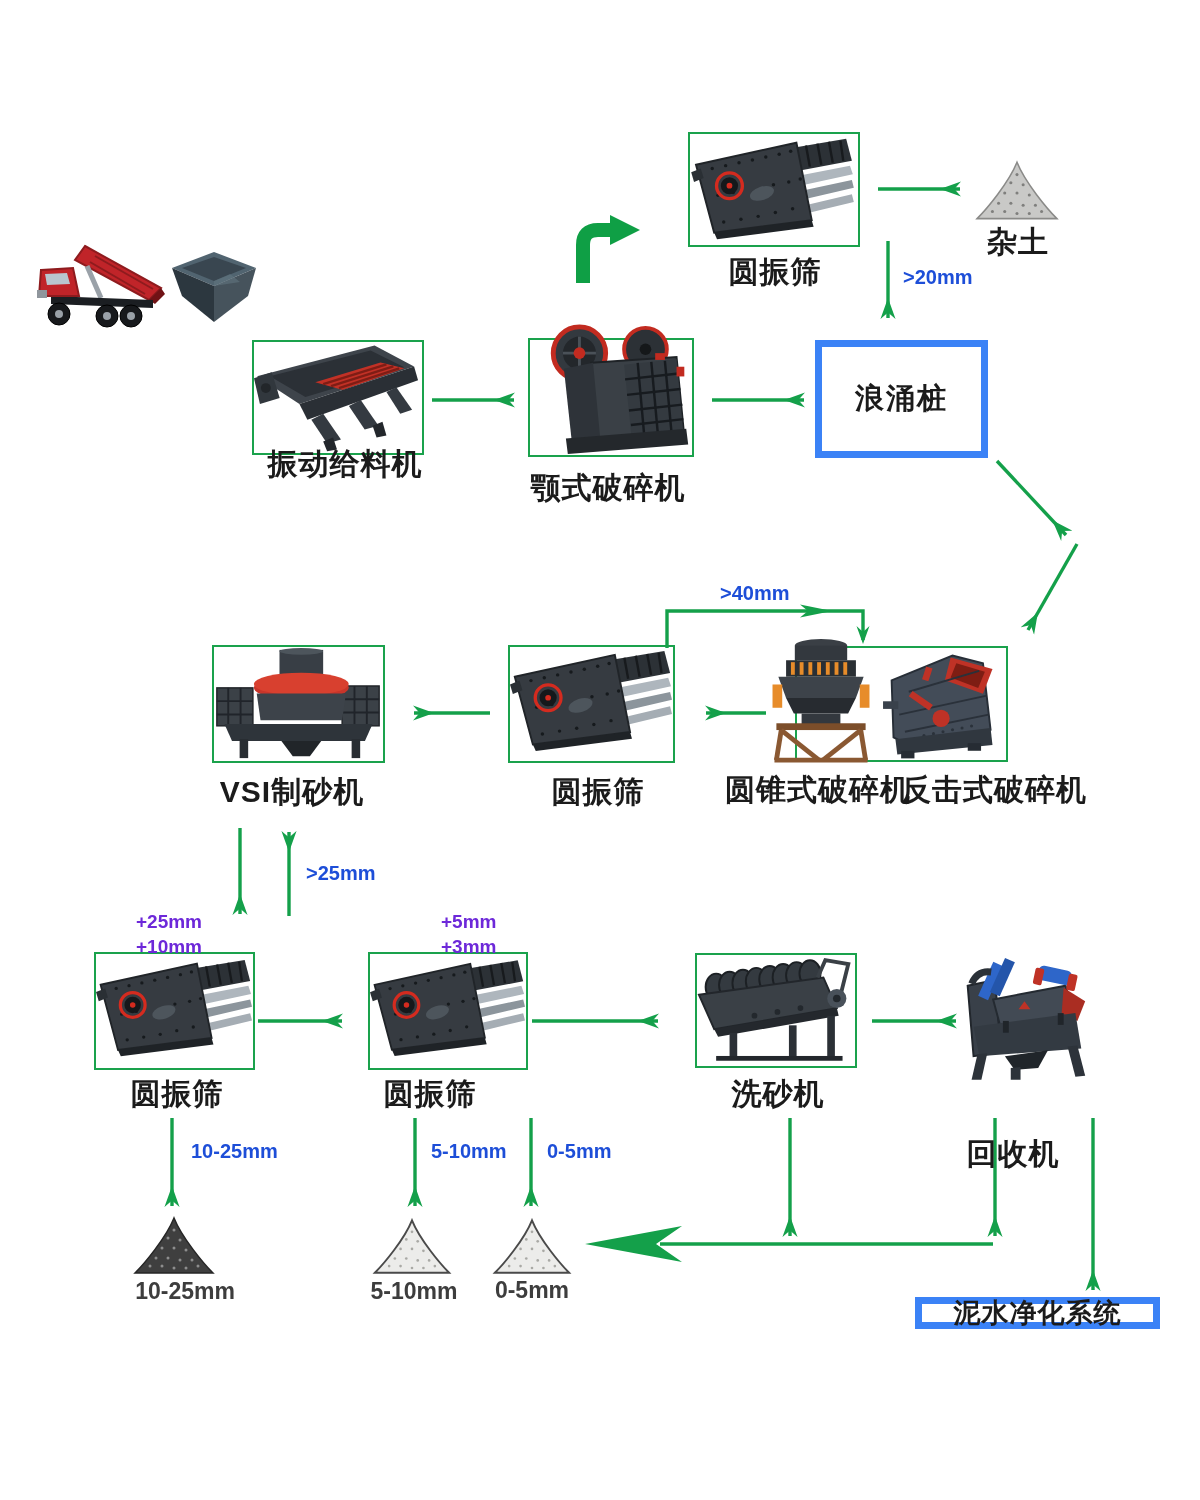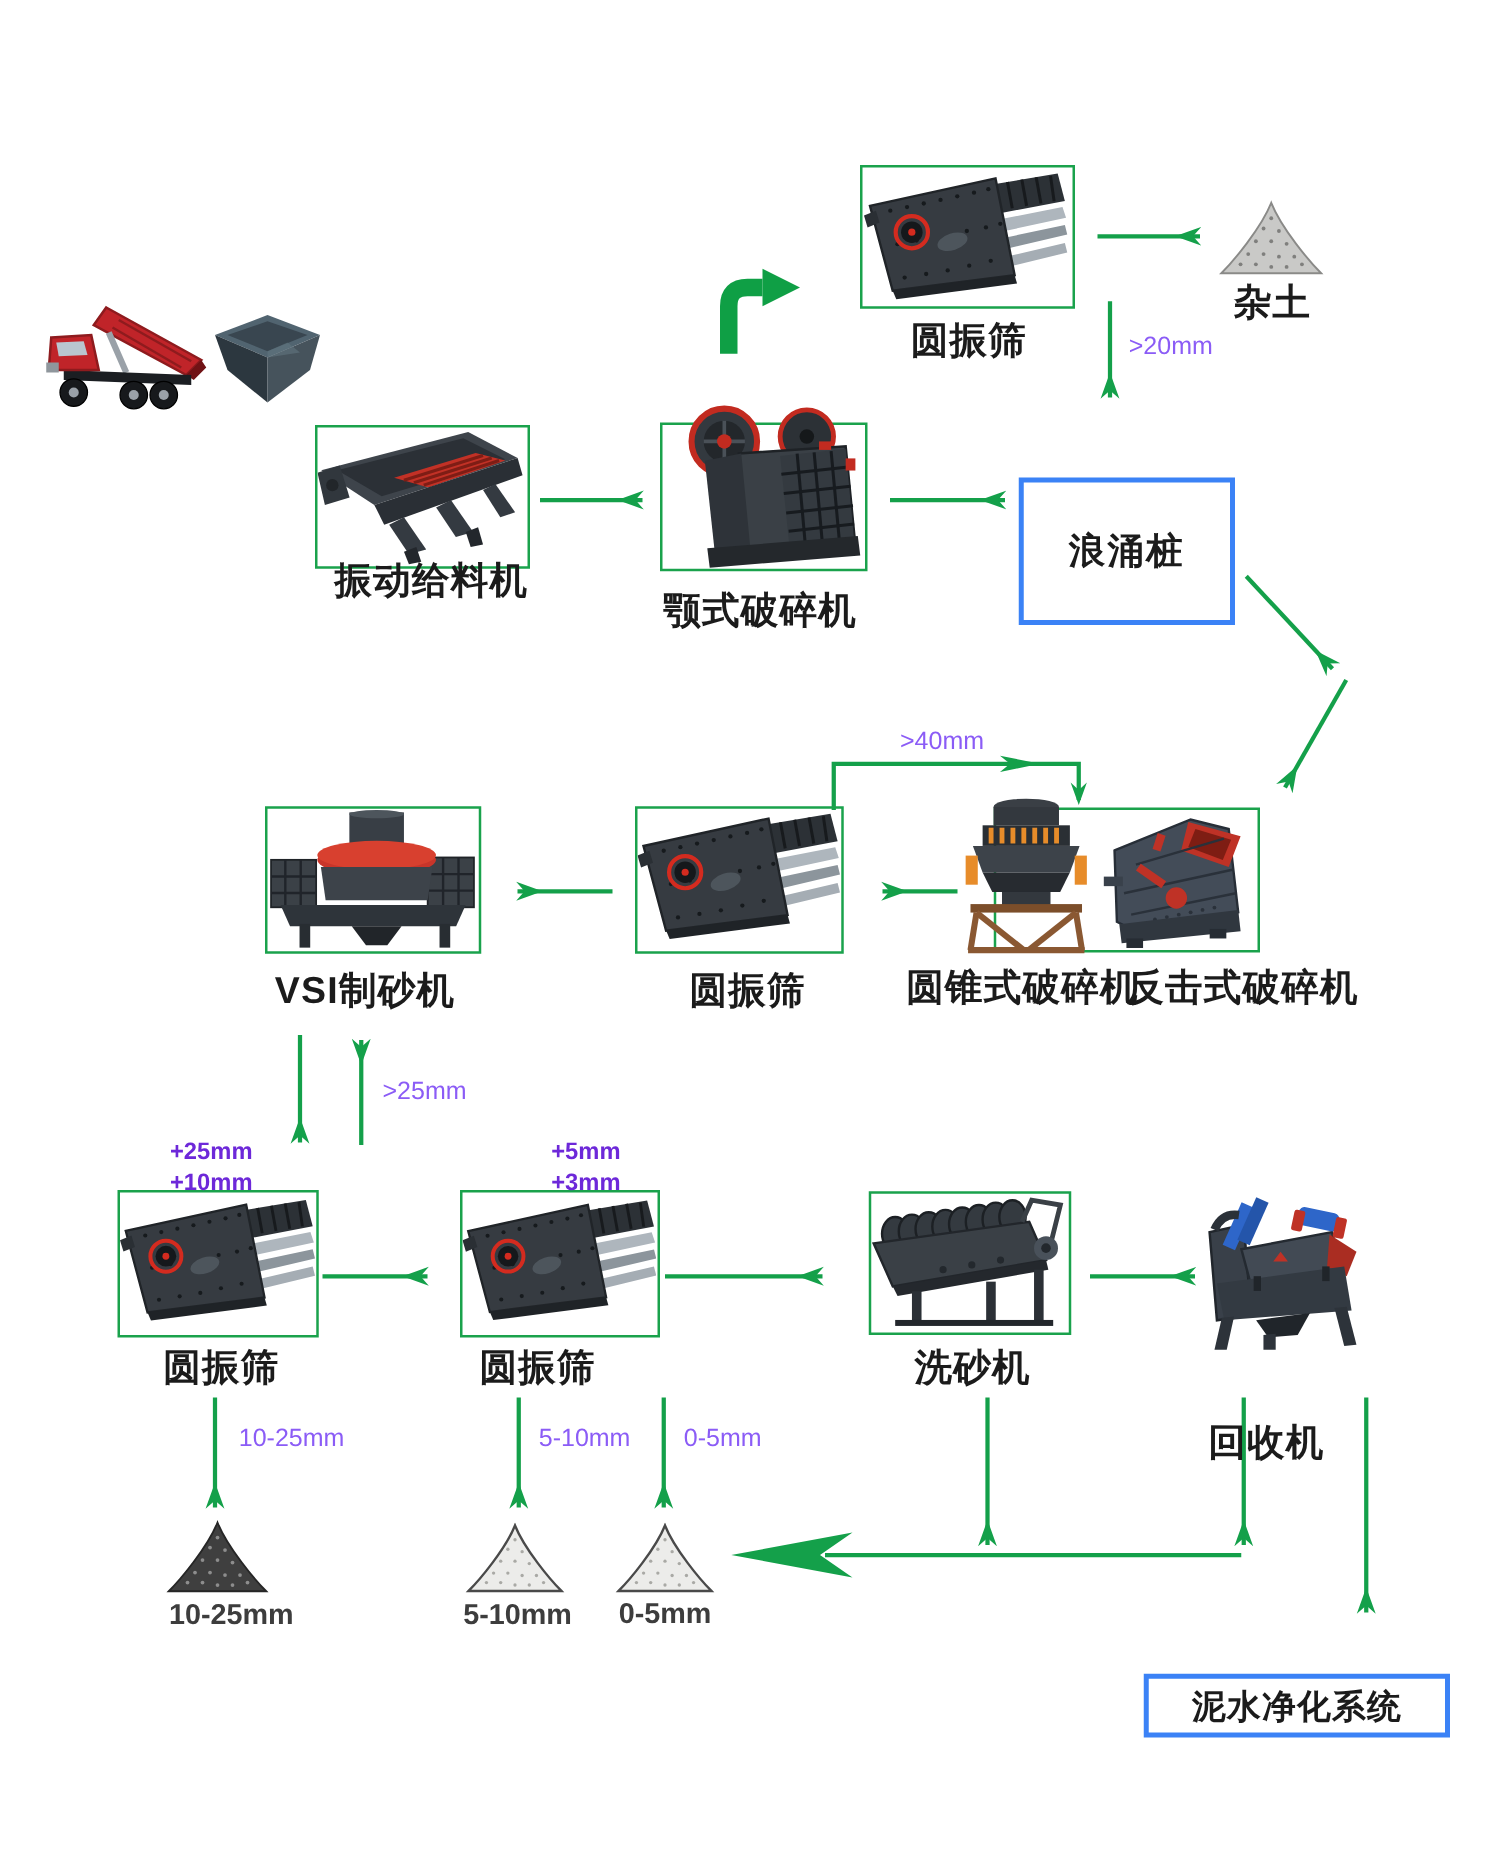--- a/index.html
+++ b/index.html
@@ -3,25 +3,25 @@
 <meta charset="utf-8">
 <style>
   html,body{margin:0;padding:0;background:#ffffff;}
   .canvas{position:relative;width:1200px;height:1500px;background:#ffffff;overflow:hidden;
           font-family:"Liberation Sans","DejaVu Sans",sans-serif;}
   .layer{position:absolute;left:0;top:0;}
   .box{position:absolute;border:2px solid #1aa24c;background:transparent;box-sizing:border-box;}
   .m{position:absolute;}
   .mlabel{position:absolute;transform:translateX(-50%);font-weight:bold;font-size:30px;
           color:#1b1b1b;white-space:nowrap;letter-spacing:1px;}
-  .flabel{position:absolute;font-weight:normal;font-size:20px;color:#8b5cf6;white-space:nowrap;}
+  .flabel{position:absolute;font-weight:bold;font-size:20px;color:#1d4ed8;white-space:nowrap;}
   .nlabel{position:absolute;font-weight:bold;font-size:19px;color:#6d28d9;line-height:1.3;white-space:nowrap;}
   .plabel{position:absolute;transform:translateX(-50%);font-weight:bold;font-size:23px;color:#3d3d3d;white-space:nowrap;}
-  .textbox{position:absolute;border:4px solid #3b82f6;display:flex;align-items:center;justify-content:center;
-          font-weight:bold;color:#1b1b1b;box-sizing:border-box;background:#fff;margin-top:42px;}
+  .textbox{position:absolute;border:7px solid #3b82f6;display:flex;align-items:center;justify-content:center;
+          font-weight:bold;color:#1b1b1b;box-sizing:border-box;background:#fff;}
   .surge{font-size:29px;letter-spacing:2px;}
   .purif{font-size:27px;letter-spacing:1px;}
 </style>
 </head>
 <body>
 
 <div class="canvas">
 
 <svg width="0" height="0" style="position:absolute" aria-hidden="true">
 <defs>
@@ -436,21 +436,21 @@
 <svg class="m" style="left:372px;top:1218px;width:80px;height:60px">
       <use href="#sym-pile-light"></use>
     </svg>
 <svg class="m" style="left:492px;top:1218px;width:80px;height:60px">
       <use href="#sym-pile-light"></use>
     </svg>
 
 <div class="textbox surge" style="left:815px;top:340px;width:173px;height:118px">
   <span>浪涌桩</span>
 </div>
-<div class="textbox purif" style="left:915px;top:1297px;width:245px;height:51px">
+<div class="textbox purif" style="left:915px;top:1297px;width:245px;height:32px">
   <span>泥水净化系统</span>
 </div>
 
 <div class="mlabel" style="left:775px;top:252px">圆振筛</div>
 <div class="mlabel" style="left:1018px;top:222px">杂土</div>
 <div class="mlabel" style="left:345px;top:444px">振动给料机</div>
 <div class="mlabel" style="left:608px;top:468px">颚式破碎机</div>
 <div class="mlabel" style="left:292px;top:772px">VSI制砂机</div>
 <div class="mlabel" style="left:598px;top:772px">圆振筛</div>
 <div class="mlabel" style="left:818px;top:770px">圆锥式破碎机</div>

